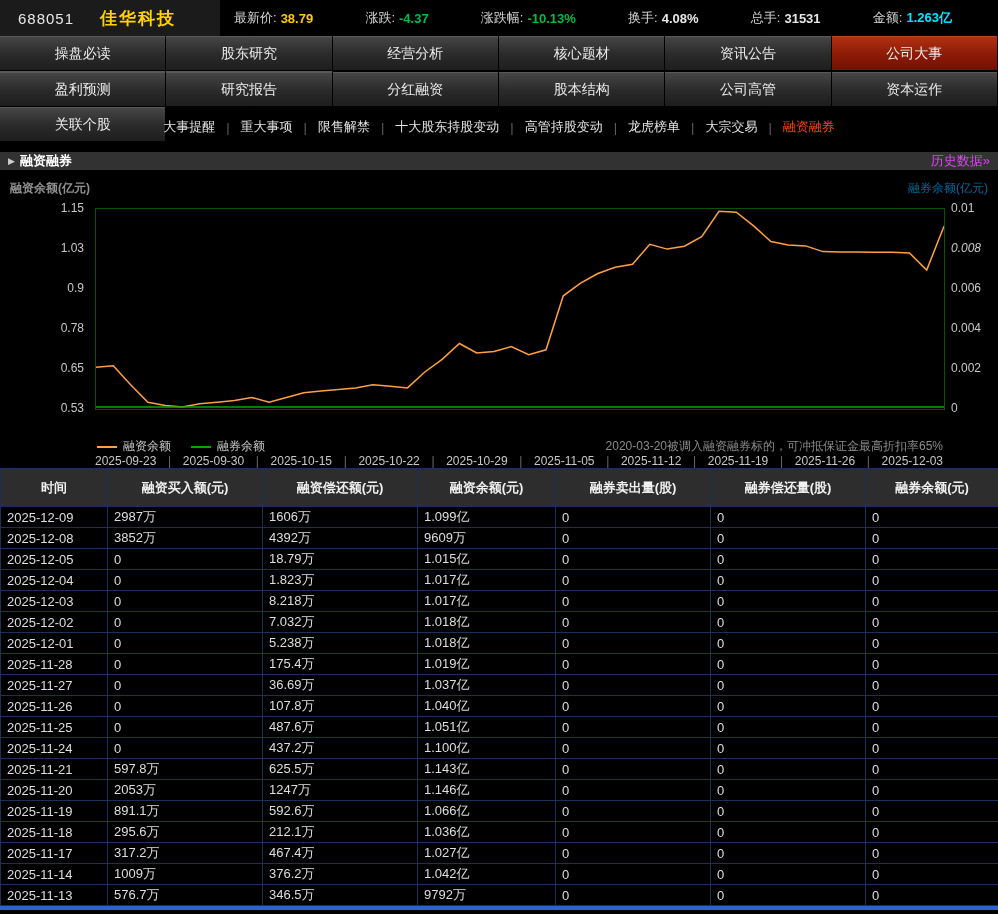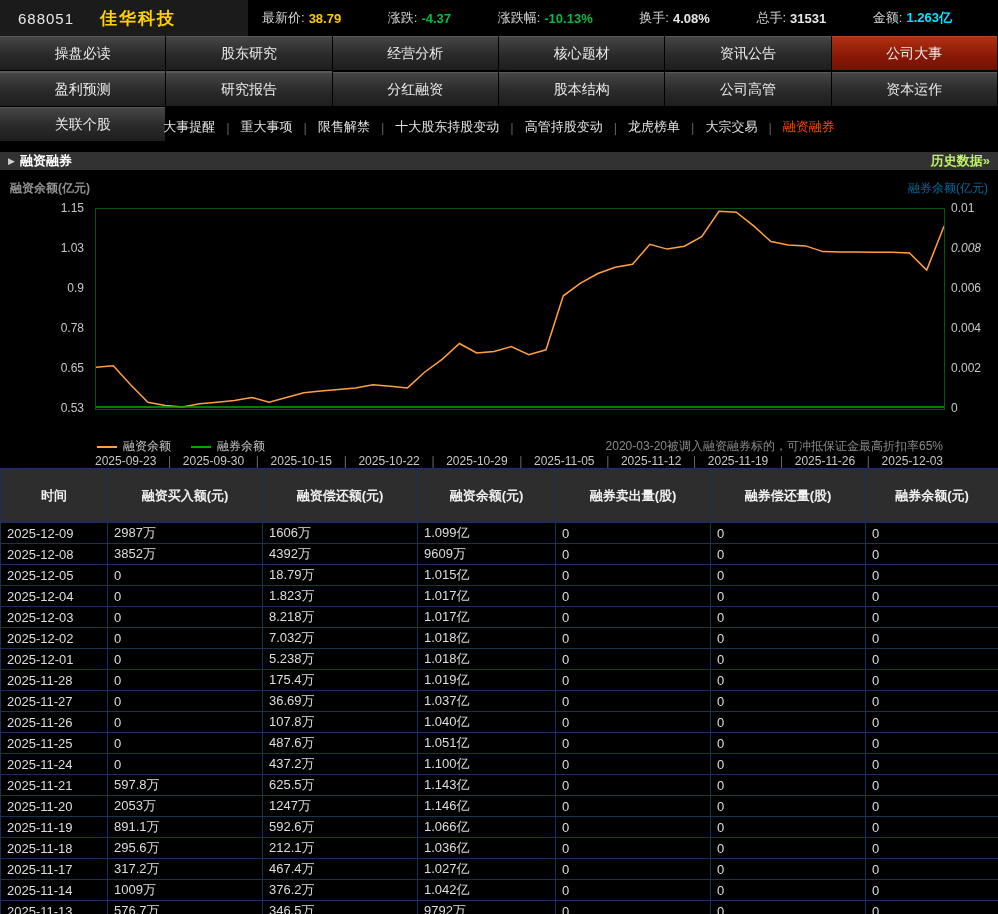--- a/index.html
+++ b/index.html
@@ -1,56 +1,56 @@
 <!DOCTYPE html>
 <html><head>
 <meta charset="utf-8">
 <style>
   html,body{margin:0;padding:0;background:#000;}
   body{width:998px;height:914px;overflow:hidden;font-family:"Liberation Sans","DejaVu Sans",sans-serif;color:#ddd;font-size:13px;}
   .topbar{height:36px;display:flex;align-items:center;background:#000;}
-  .stock-id{width:248px;height:36px;display:flex;align-items:center;background:#1b1b1b;padding-left:18px;box-sizing:border-box;gap:26px;}
+  .stock-id{width:220px;height:36px;display:flex;align-items:center;background:#1b1b1b;padding-left:18px;box-sizing:border-box;gap:26px;}
   .code{color:#e8e8e8;font-size:15px;letter-spacing:1px;}
   .name{color:#ffd200;font-size:17px;font-weight:bold;letter-spacing:2px;}
   .fields{flex:1;display:flex;justify-content:space-between;padding:0 46px 0 14px;}
   .qf{display:flex;align-items:center;gap:4px;}
   .ql{color:#d6d6d6;}
   .qv{font-weight:bold;}
   .nav{display:block;}
   .nav-row{display:grid;grid-template-columns:repeat(6,1fr);height:36px;}
   .tab{line-height:34px;text-align:center;color:#ececec;font-size:14px;background:linear-gradient(180deg,#474747,#2a2a2a 55%,#1e1e1e);border-right:1px solid #000;border-bottom:1px solid #000;box-shadow:inset 0 1px 0 rgba(255,255,255,.10);cursor:pointer;box-sizing:border-box;}
   .tab.active{background:linear-gradient(180deg,#b23212,#8c1a06 55%,#741104);}
   .subnav{height:38px;display:flex;align-items:center;justify-content:center;background:#000;font-size:13px;}
   .sn{color:#e2e2e2;cursor:pointer;}
   .sn.active{color:#ff4000;}
   .sep{color:#5f5f5f;margin:0 11px;}
   .spacer{height:6px;background:#000;}
   .section-bar{height:18px;display:flex;align-items:center;background:#323232;padding:0 8px;font-size:13px;}
   .arrow{color:#cfcfcf;font-size:9px;margin-right:5px;}
   .sec-title{color:#fff;font-weight:bold;}
-  .hist{margin-left:auto;color:#bef264;cursor:pointer;font-weight:bold;}
+  .hist{margin-left:auto;color:#d946ef;cursor:pointer;}
   .chart{position:relative;height:292px;background:#000;}
   .at-left{position:absolute;left:10px;top:10px;color:#909090;font-size:12px;font-weight:bold;}
   .at-right{position:absolute;right:10px;top:10px;color:#0369a1;font-size:12px;}
   .plot{position:absolute;left:95px;top:38px;width:848px;height:200px;border:1px solid #0b520b;box-sizing:content-box;background:#000;}
   .plot svg{display:block;width:848px;height:200px;}
   .ylab{position:absolute;top:38px;height:200px;font-size:12px;color:#c8c8c8;}
   .ylab.left{left:0;width:88px;}
   .ylab.right{left:951px;width:44px;}
   .ylab span{position:absolute;line-height:14px;}
   .ylab.left span{right:4px;}
   .ylab.right span{left:0;}
   .xlabels{position:absolute;left:95px;top:246px;width:848px;display:flex;justify-content:space-between;align-items:center;font-size:12px;color:#c8c8c8;margin-top:38px;}
   .xsep{color:#6a6a6a;}
   .legend{position:absolute;left:97px;top:268px;display:flex;gap:20px;font-size:12px;color:#c8c8c8;align-items:center;}
   .lg-item{display:flex;align-items:center;gap:6px;}
   .sw{display:inline-block;width:20px;height:2px;}
   .note{position:absolute;right:55px;top:268px;font-size:12px;color:#8a8a8a;}
   table.grid{width:998px;border-collapse:collapse;table-layout:fixed;margin-top:6px;background:#000;}
-  table.grid th{background:#2d2d2d;border:1px solid #1a3055;color:#f0f0f0;font-weight:bold;font-size:13px;height:21px;text-align:center;padding:16px;}
+  table.grid th{background:#2d2d2d;border:1px solid #1a3055;color:#f0f0f0;font-weight:bold;font-size:13px;height:21px;text-align:center;padding:8px;}
   table.grid td{border:1px solid #1a3055;color:#dedede;font-size:13px;height:20px;padding:0 0 0 6px;text-align:left;white-space:nowrap;overflow:hidden;}
   .bottom-scroll{height:4px;background:#2d63c8;}
 </style>
 </head>
 <body>
 
 <div class="topbar">
   <div class="stock-id">
     <span class="code">688051</span>
     <span class="name">佳华科技</span>

